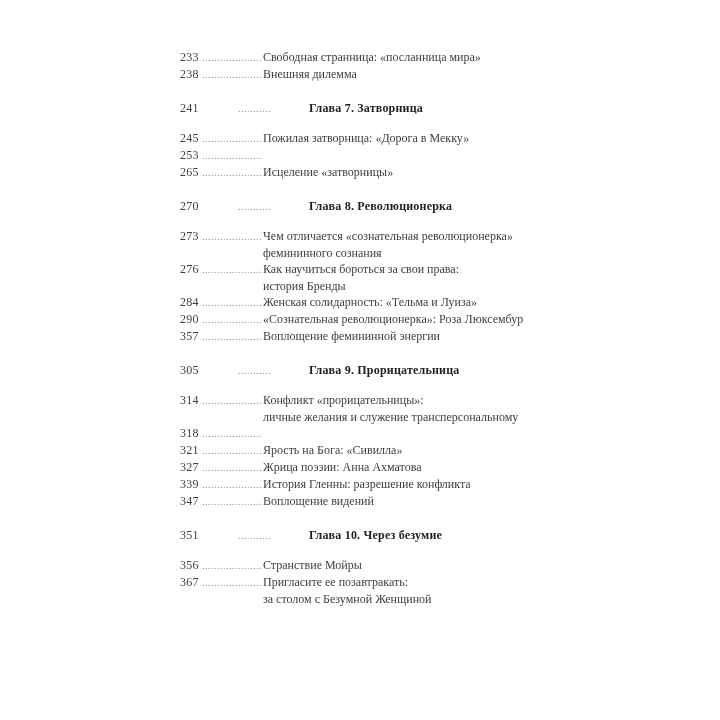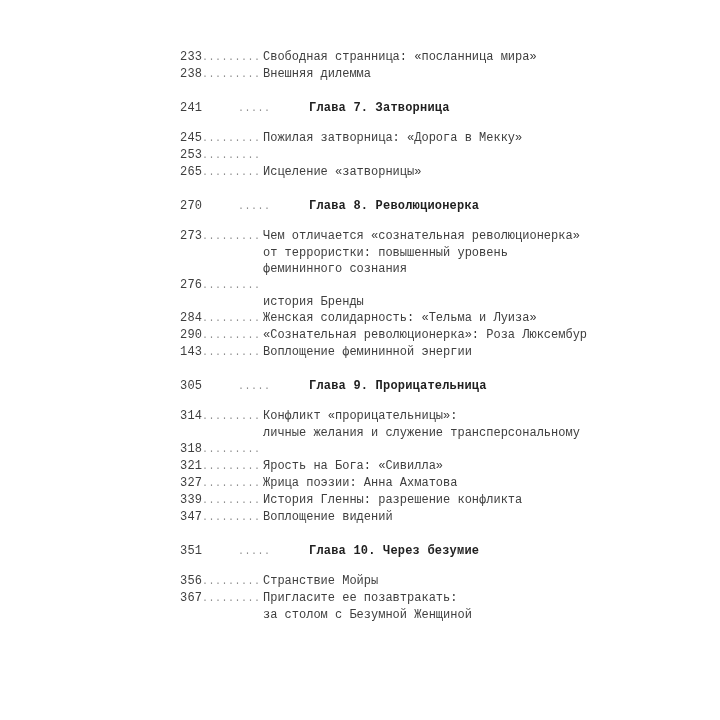--- a/index.html
+++ b/index.html
@@ -4,21 +4,21 @@
 <style>
   html, body {
     margin: 0;
     padding: 0;
   }
   .page {
     position: relative;
     width: 720px;
     height: 720px;
     background: var(--bg, #ffffff);
-    font-family: Liberation Mono, monospace;
+    font-family: Liberation Serif, serif;
     overflow: hidden;
   }
   .toc {
     position: absolute;
     top: 49px;
     left: 180px;
     width: 420px;
   }
   .row {
     display: flex;
@@ -104,44 +104,42 @@
     <span class="num">270</span>
     <span class="dots">........................................</span>
     <span class="title">Глава 8. Революционерка</span>
   </div>
       <div class="row entry">
     <span class="num">273</span>
     <span class="dots">........................................</span>
     <span class="title">Чем отличается «сознательная революционерка»</span>
   </div>
       <div class="row cont">
-    <span class="title">от террористки: повышенный уровень</span>
-  </div>
-      <div class="row cont">
     <span class="title">фемининного сознания</span>
   </div>
       <div class="row entry">
     <span class="num">276</span>
     <span class="dots">........................................</span>
+    <span class="title">Как научиться бороться за свои права:</span>
   </div>
       <div class="row cont">
     <span class="title">история Бренды</span>
   </div>
       <div class="row entry">
     <span class="num">284</span>
     <span class="dots">........................................</span>
     <span class="title">Женская солидарность: «Тельма и Луиза»</span>
   </div>
       <div class="row entry">
     <span class="num">290</span>
     <span class="dots">........................................</span>
     <span class="title">«Сознательная революционерка»: Роза Люксембур</span>
   </div>
       <div class="row entry">
-    <span class="num">143</span>
+    <span class="num">357</span>
     <span class="dots">........................................</span>
     <span class="title">Воплощение фемининной энергии</span>
   </div>
       <div class="row chapter">
     <span class="num">305</span>
     <span class="dots">........................................</span>
     <span class="title">Глава 9. Прорицательница</span>
   </div>
       <div class="row entry">
     <span class="num">314</span>

